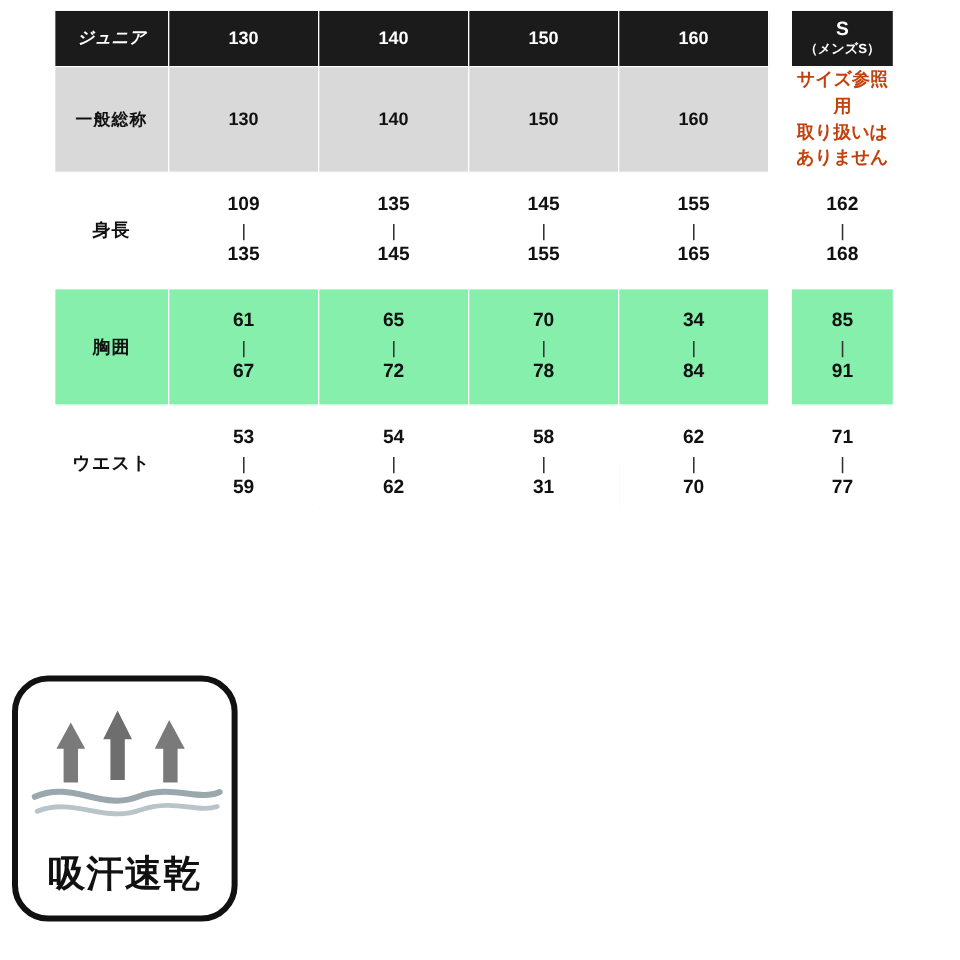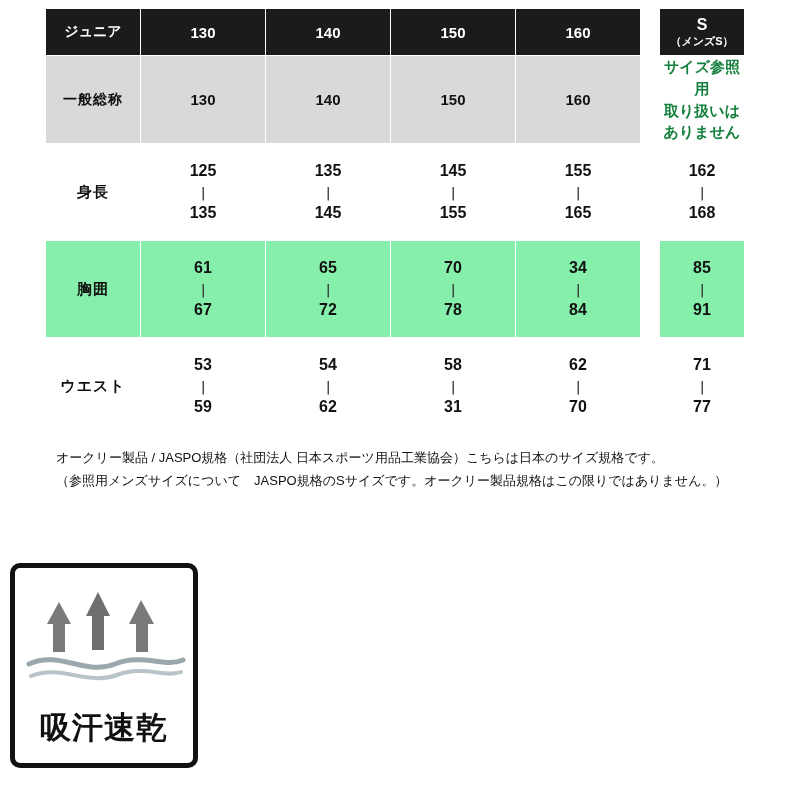--- a/index.html
+++ b/index.html
@@ -59,21 +59,21 @@
   .col-gap   { width: 18px; border: none !important; background: #ffffff !important; }
   .col-s     { width: 85px; }
 
   
   .hdr {
     background: #1b1b1b;
     color: #ffffff;
     height: 46px;
     font-size: 16px;
   }
-  .hdr.label { font-size: 14px; }
+  .hdr.label { font-size: 14px; font-style: italic; }
   .hdr-s {
     background: #1b1b1b;
     color: #ffffff;
     height: 46px;
     line-height: 1.25;
     font-size: 14px;
   }
   .hdr-s .big { font-size: 16px; display: block; }
   .hdr-s .small { font-size: 11px; display: block; }
 
@@ -83,21 +83,21 @@
     height: 54px;
     font-size: 17px;
   }
   .row-gen td.rowlabel {
     background: #d9d9d9;
     font-size: 14px;
     margin-top: 12px;
   }
   .note-red {
     background: #ffffff !important;
-    color: #15803d;
+    color: #c2410c;
     font-size: 11.5px;
     line-height: 1.45;
     font-weight: bold;
     padding: 3px 2px;
   }
 
   
   .rowlabel {
     font-size: 15px;
     letter-spacing: 1px;
@@ -152,21 +152,21 @@
 
   
   .badge {
     position: absolute;
     left: 10px;
     top: 563px;
     width: 188px;
     height: 205px;
     background: #ffffff;
     border: 5px solid #111111;
-    border-radius: 10px;
+    border-radius: 30px;
     box-sizing: border-box;
     overflow: hidden;
   }
   .badge .art {
     position: absolute;
     left: 0;
     top: 12px;
     width: 178px;
     height: 112px;
   }
@@ -225,21 +225,21 @@
       <td class="note-red">
         <span>サイズ参照用</span><br>
         <span>取り扱いは</span><br>
         <span>ありません</span>
       </td>
     </tr>
 
     <tr>
       <td class="rowlabel bg-white">身長</td>
       <td class="meas bg-white">
-        <span class="v">125</span>
+        <span class="v">109</span>
         <span class="bar">｜</span>
         <span class="v2">135</span>
       </td>
       <td class="meas bg-white">
         <span class="v">135</span>
         <span class="bar">｜</span>
         <span class="v2">145</span>
       </td>
       <td class="meas bg-white">
         <span class="v">145</span>
@@ -314,24 +314,20 @@
       <td class="col-gap"></td>
       <td class="meas bg-white">
         <span class="v">71</span>
         <span class="bar">｜</span>
         <span class="v2">77</span>
       </td>
     </tr>
   </tbody>
     </table>
 
-  <div class="footnote">
-    <div>オークリー製品 / JASPO規格（社団法人 日本スポーツ用品工業協会）こちらは日本のサイズ規格です。</div>
-    <div>（参照用メンズサイズについて　JASPO規格のSサイズです。オークリー製品規格はこの限りではありません。）</div>
-  </div>
 
 
 </div>
 
 <div class="badge">
   <svg class="art" viewBox="0 0 178 112">
 
     <g fill="#7a7a7a">
       <path d="M44 22 L56 44 L50 44 L50 72 L38 72 L38 44 L32 44 Z"></path>
     </g>

